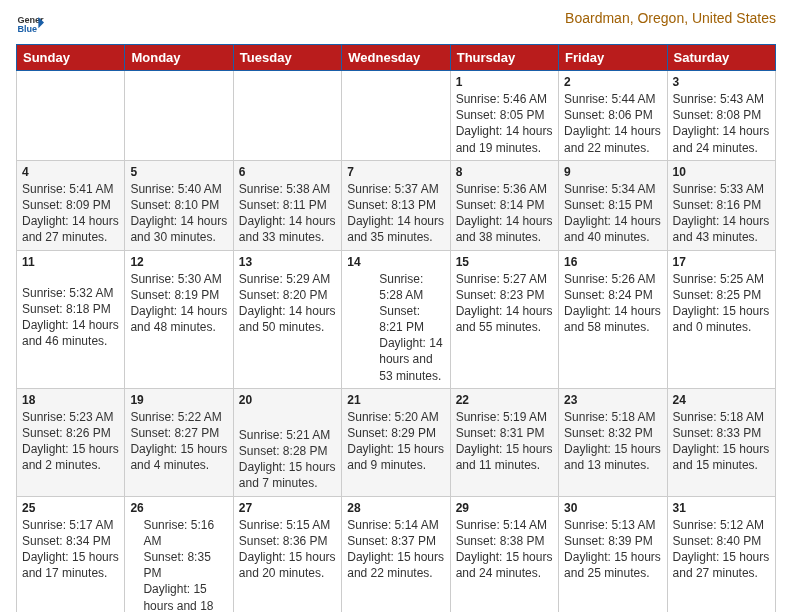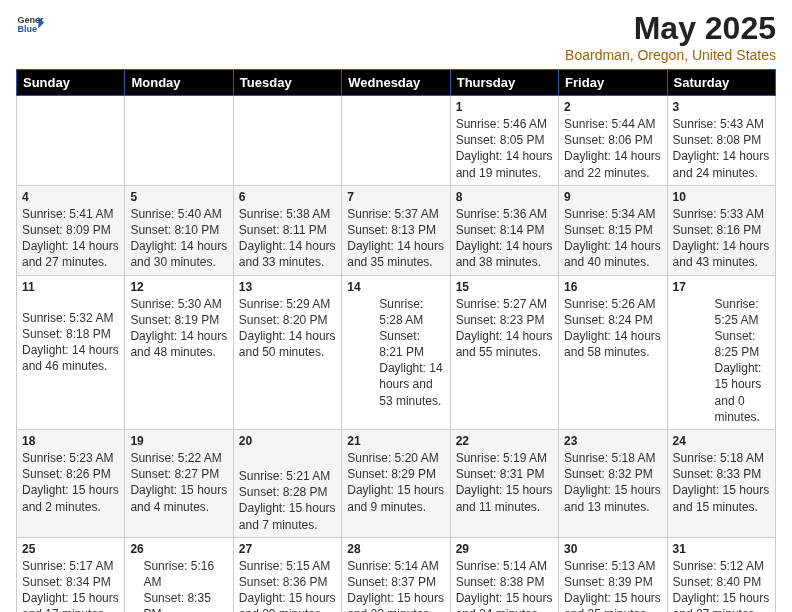--- a/index.html
+++ b/index.html
@@ -41,21 +41,21 @@
     .subtitle {
       font-size: 14px;
       color: #a16207;
     }
     .calendar {
       width: 100%;
       border-collapse: collapse;
       border: 1px solid #ccc;
     }
     .calendar th {
-      background-color: #000000;
+      background-color: #b91c1c;
       color: #fff;
       font-size: 13px;
       font-weight: bold;
       text-align: left;
       padding: 5px 6px;
       border: 1px solid #1a5fa8;
     }
     .calendar td {
       vertical-align: top;
       border: 1px solid #ccc;
@@ -94,21 +94,20 @@
 <div class="page">
   <div class="header">
     <div class="logo">
       <svg class="logo-icon" viewBox="0 0 40 40" xmlns="http://www.w3.org/2000/svg">
         <text x="2" y="18" font-size="13" font-weight="bold" fill="#333">General</text>
         <text x="2" y="32" font-size="13" font-weight="bold" fill="#1a5fa8">Blue</text>
         <polygon points="32,10 40,18 32,26" fill="#1a5fa8"></polygon>
       </svg>
     </div>
     <div class="title-block">
-      <div class="main-title">May 2025</div>
       <div class="subtitle">Boardman, Oregon, United States</div>
     </div>
   </div>
 
   <table class="calendar">
     <thead>
       <tr>
         <th>Sunday</th>
         <th>Monday</th>
         <th>Tuesday</th>
@@ -219,21 +218,21 @@
 Daylight: 14 hours and 55 minutes.</div>
           </td>
           <td>
             <span class="day-num">16</span>
             <div class="day-detail" style="white-space: pre-line;">Sunrise: 5:26 AM
 Sunset: 8:24 PM
 Daylight: 14 hours and 58 minutes.</div>
           </td>
           <td>
             <span class="day-num">17</span>
-            <div class="day-detail" style="white-space: pre-line; margin-left: 42px;">Sunrise: 5:25 AM
+            <div class="day-detail" style="white-space: pre-line;">Sunrise: 5:25 AM
 Sunset: 8:25 PM
 Daylight: 15 hours and 0 minutes.</div>
           </td>
         </tr>
         <tr>
           <td>
             <span class="day-num">18</span>
             <div class="day-detail" style="white-space: pre-line;">Sunrise: 5:23 AM
 Sunset: 8:26 PM
 Daylight: 15 hours and 2 minutes.</div>

